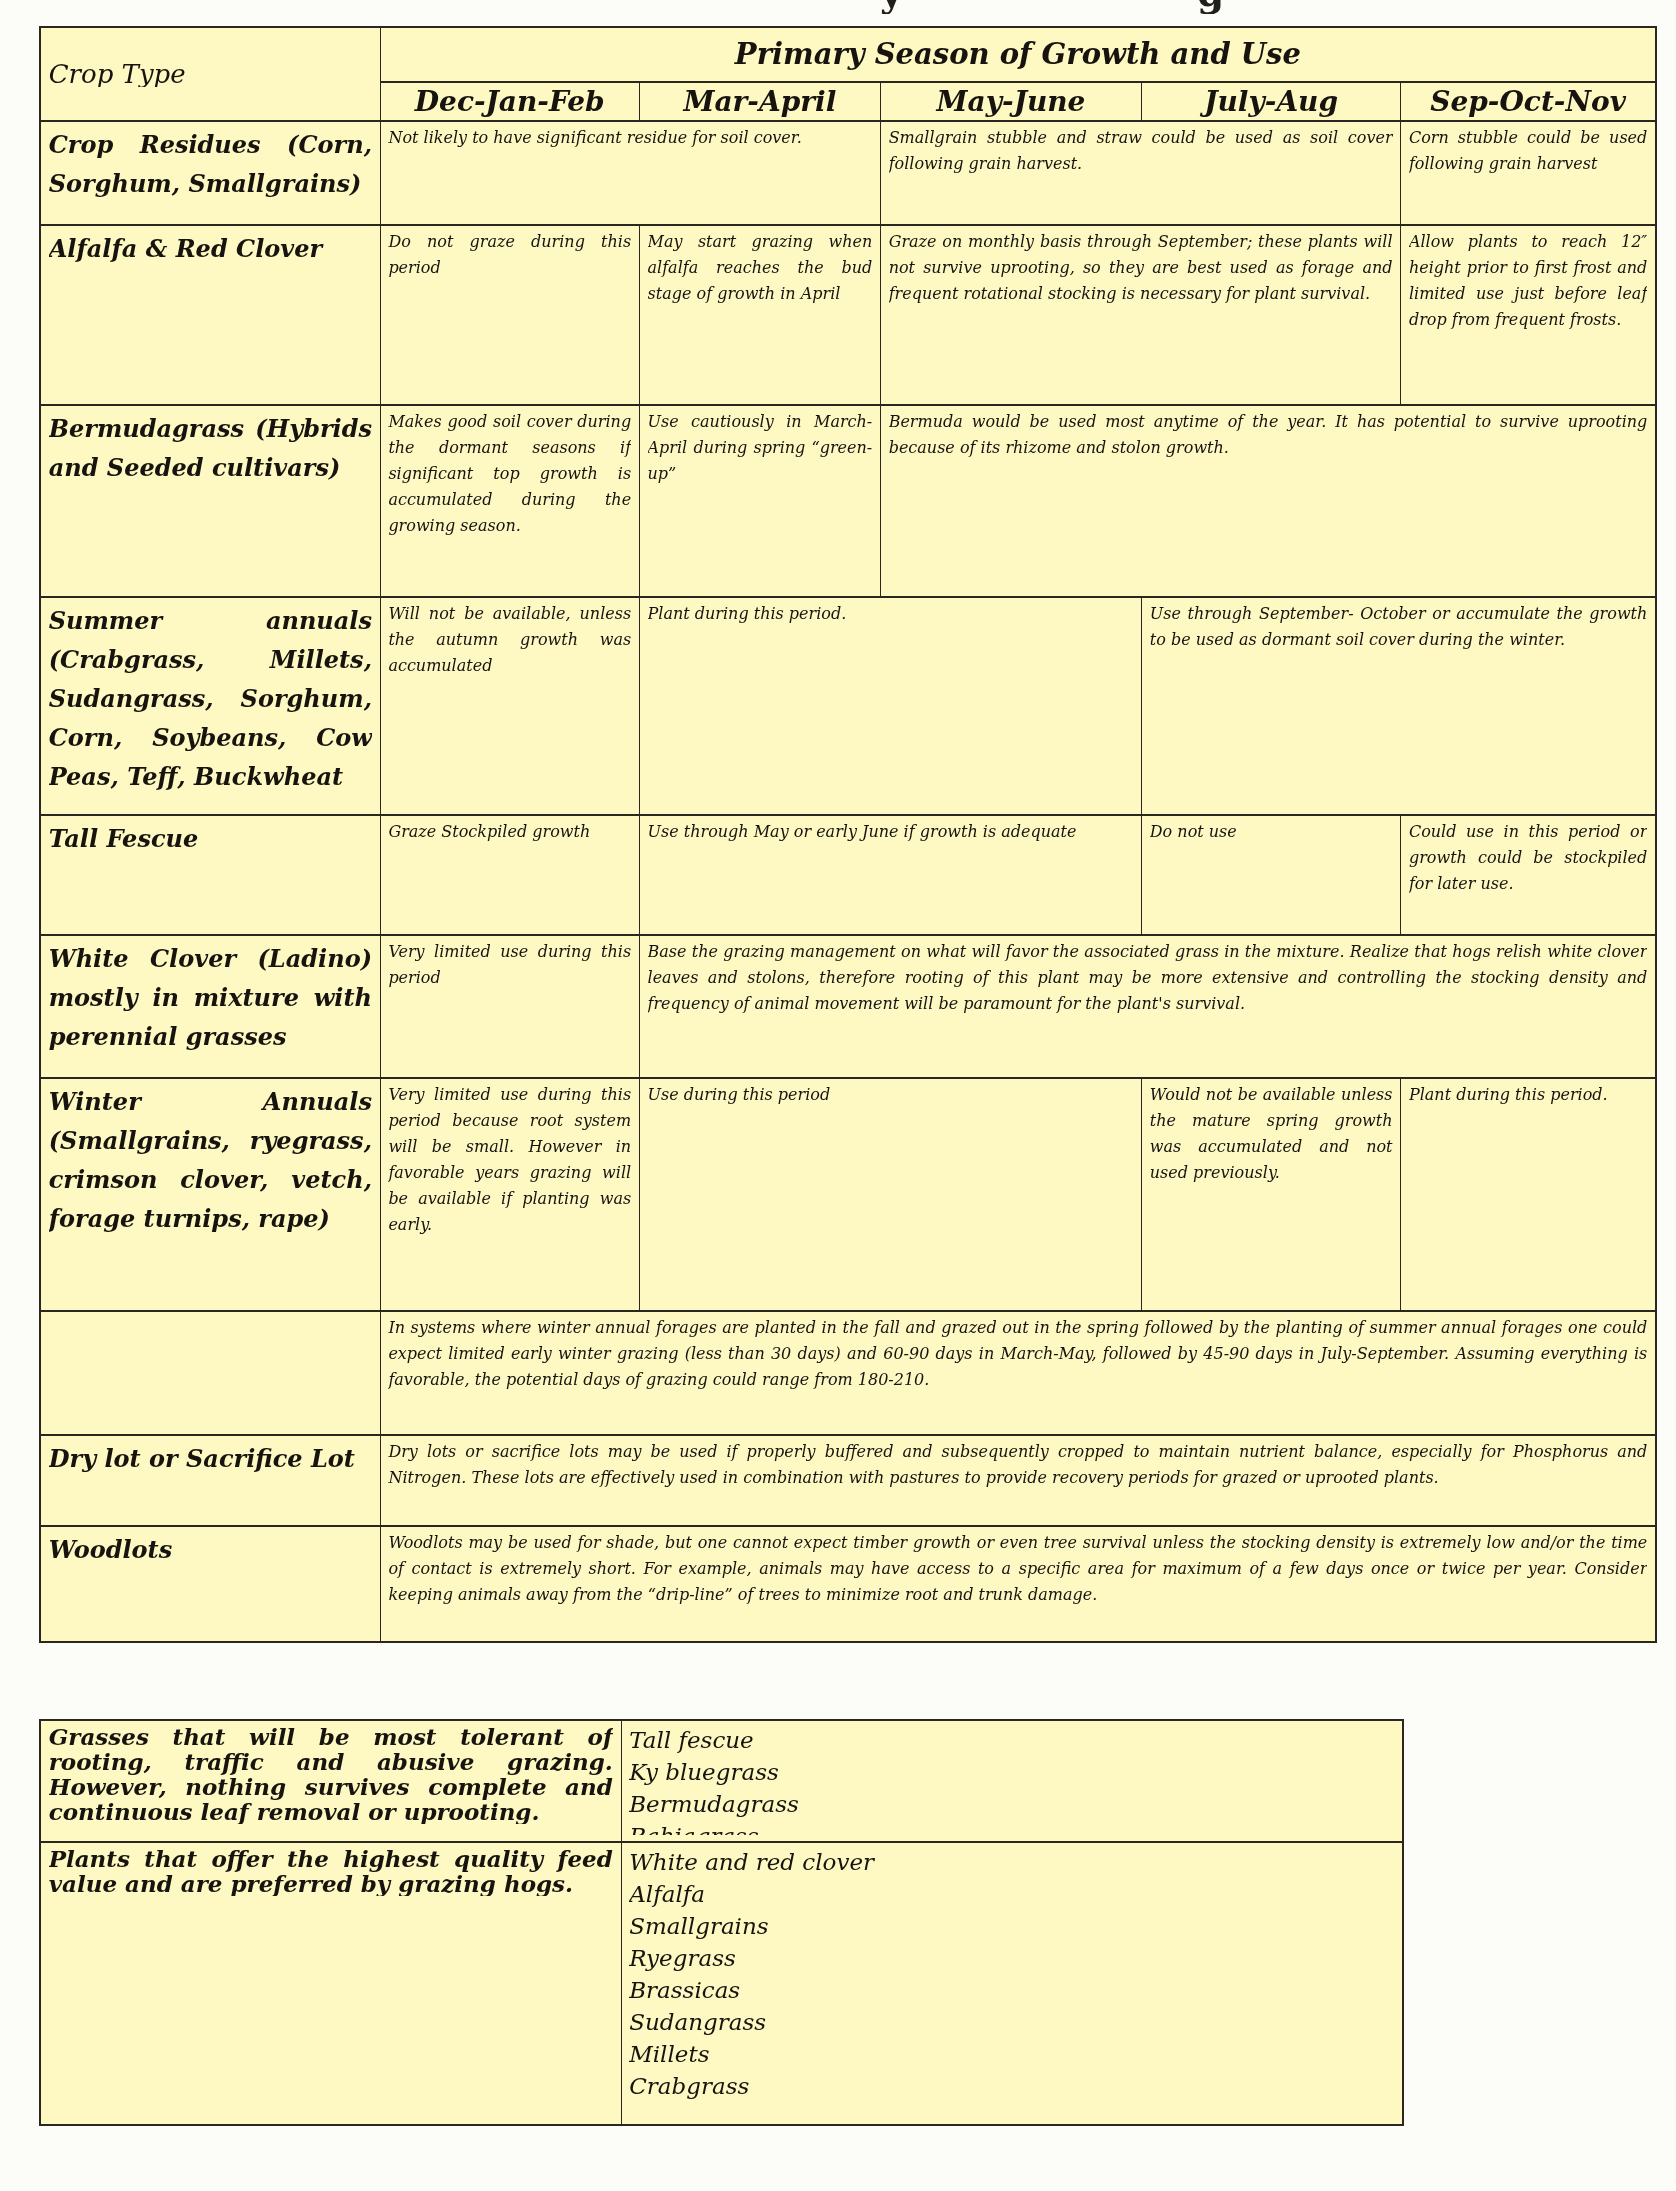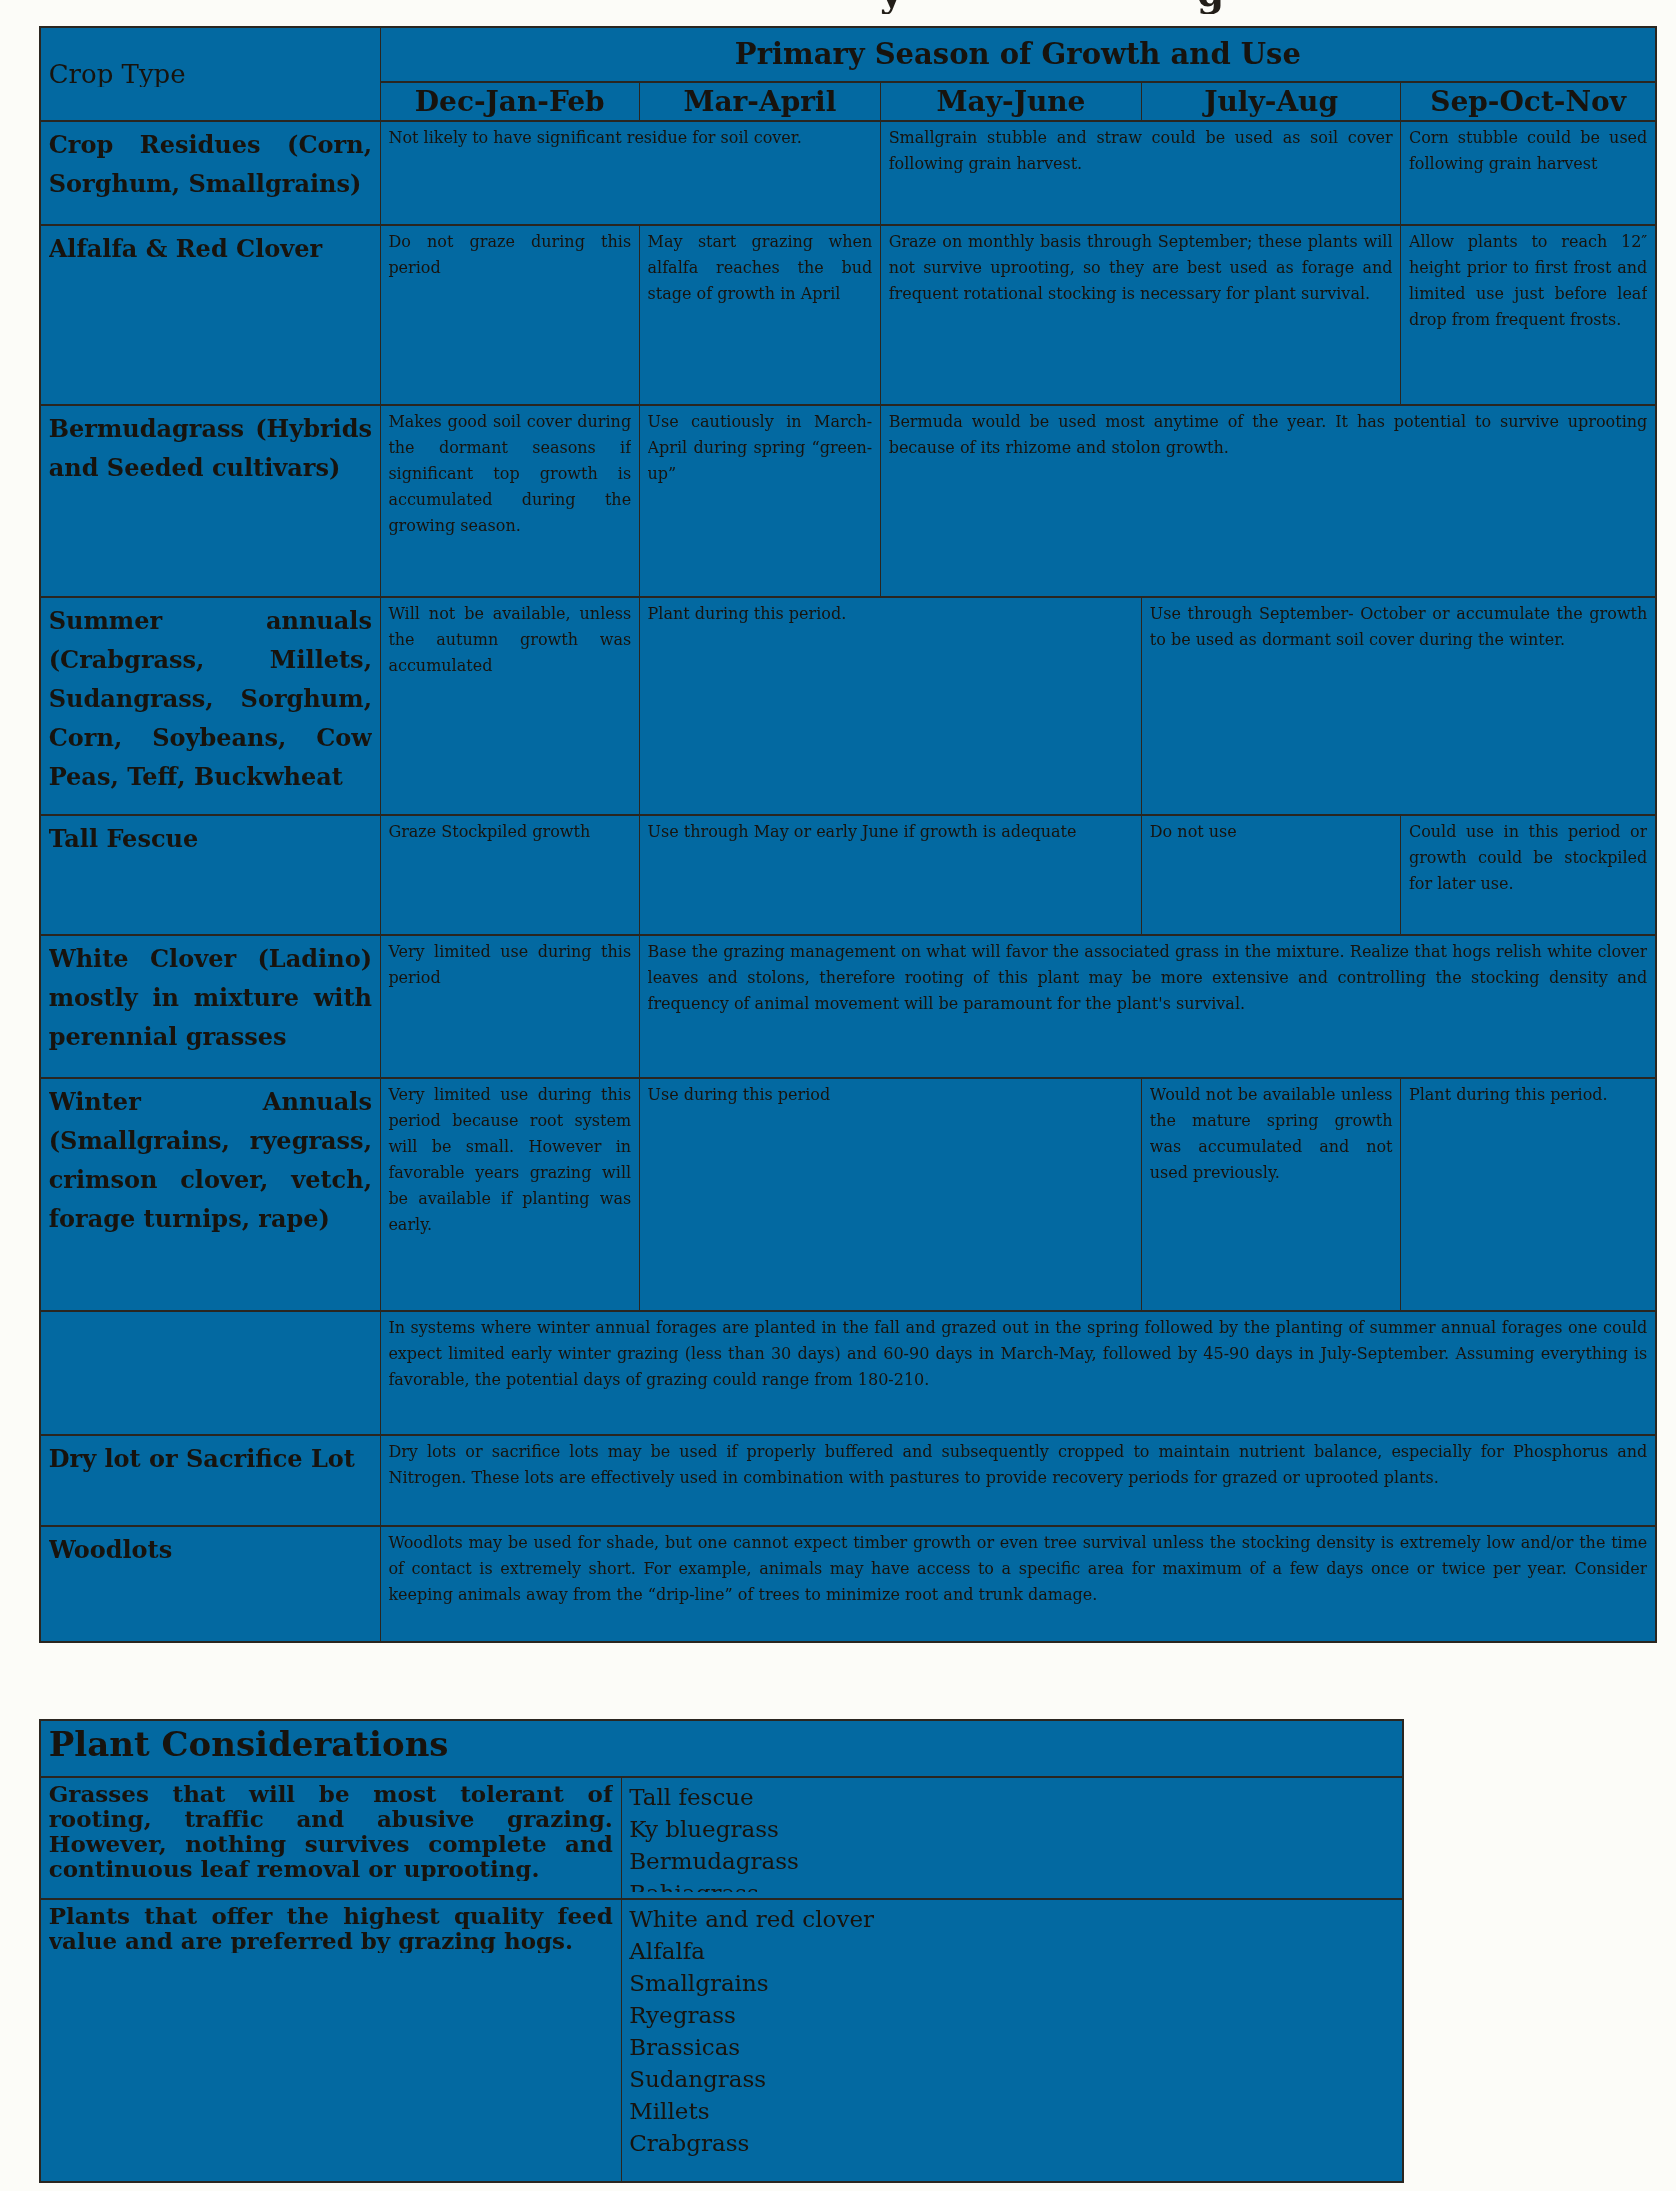--- a/index.html
+++ b/index.html
@@ -2,21 +2,21 @@
 <html style="font-size:13.7px"><head>
 <meta charset="utf-8">
 <style>
   html,body{margin:0;padding:0;}
   body{
     width:1676px;height:2192px;position:relative;
     background:#fcfcf8;color:#17130e;
     font-family:"DejaVu Serif","Liberation Serif",serif;
     overflow:hidden;
   }
-  table{border-collapse:collapse;table-layout:fixed;background:#0369a1;}
+  table{border-collapse:collapse;table-layout:fixed;background:#fef9c3;font-style:italic;}
   #main-table{position:absolute;left:39px;top:26px;width:1618px;border:2.6px solid #2a2620;}
   #pc-table{position:absolute;left:39px;top:1719px;width:1363px;border:2.6px solid #2a2620;}
   td{border:1.7px solid #2a2620;border-top-width:2.6px;border-bottom-width:2.6px;
      vertical-align:top;padding:2.6px 7.7px;overflow:hidden;}
   .cw{font-size:16px;line-height:26px;text-align:justify;overflow:hidden;}
   .crop-label{font-weight:bold;font-size:24px;line-height:39px;}
   .corner{vertical-align:middle;}
   .corner .cw{font-size:26px;text-align:left;font-weight:normal;}
   .season-head{text-align:center;vertical-align:middle;}
   .season-head .cw{font-size:29px;font-weight:bold;text-align:center;line-height:33px;}
@@ -213,25 +213,20 @@
   </tr>
 </tbody>
   </table>
 
 <table id="pc-table">
   <colgroup>
     <col style="width:581px">
       <col style="width:782px">
   </colgroup>
   <tbody>
-      <tr style="height:57px">
-    <td class="pc-title" colspan="2">
-      <div class="cw">Plant Considerations</div>
-    </td>
-  </tr>
   <tr style="height:122px">
     <td class="pc-desc">
       <div class="cw" style="max-height:111px">Grasses that will be most tolerant of rooting, traffic and abusive grazing.  However, nothing survives complete and continuous leaf removal or uprooting.</div>
     </td>
     <td class="pc-plants">
       <div class="cw" style="max-height:111px">
         <span class="plant-line">Tall fescue</span>
         <span class="plant-line">Ky bluegrass</span>
         <span class="plant-line">Bermudagrass</span>
         <span class="plant-line">Bahiagrass</span>

